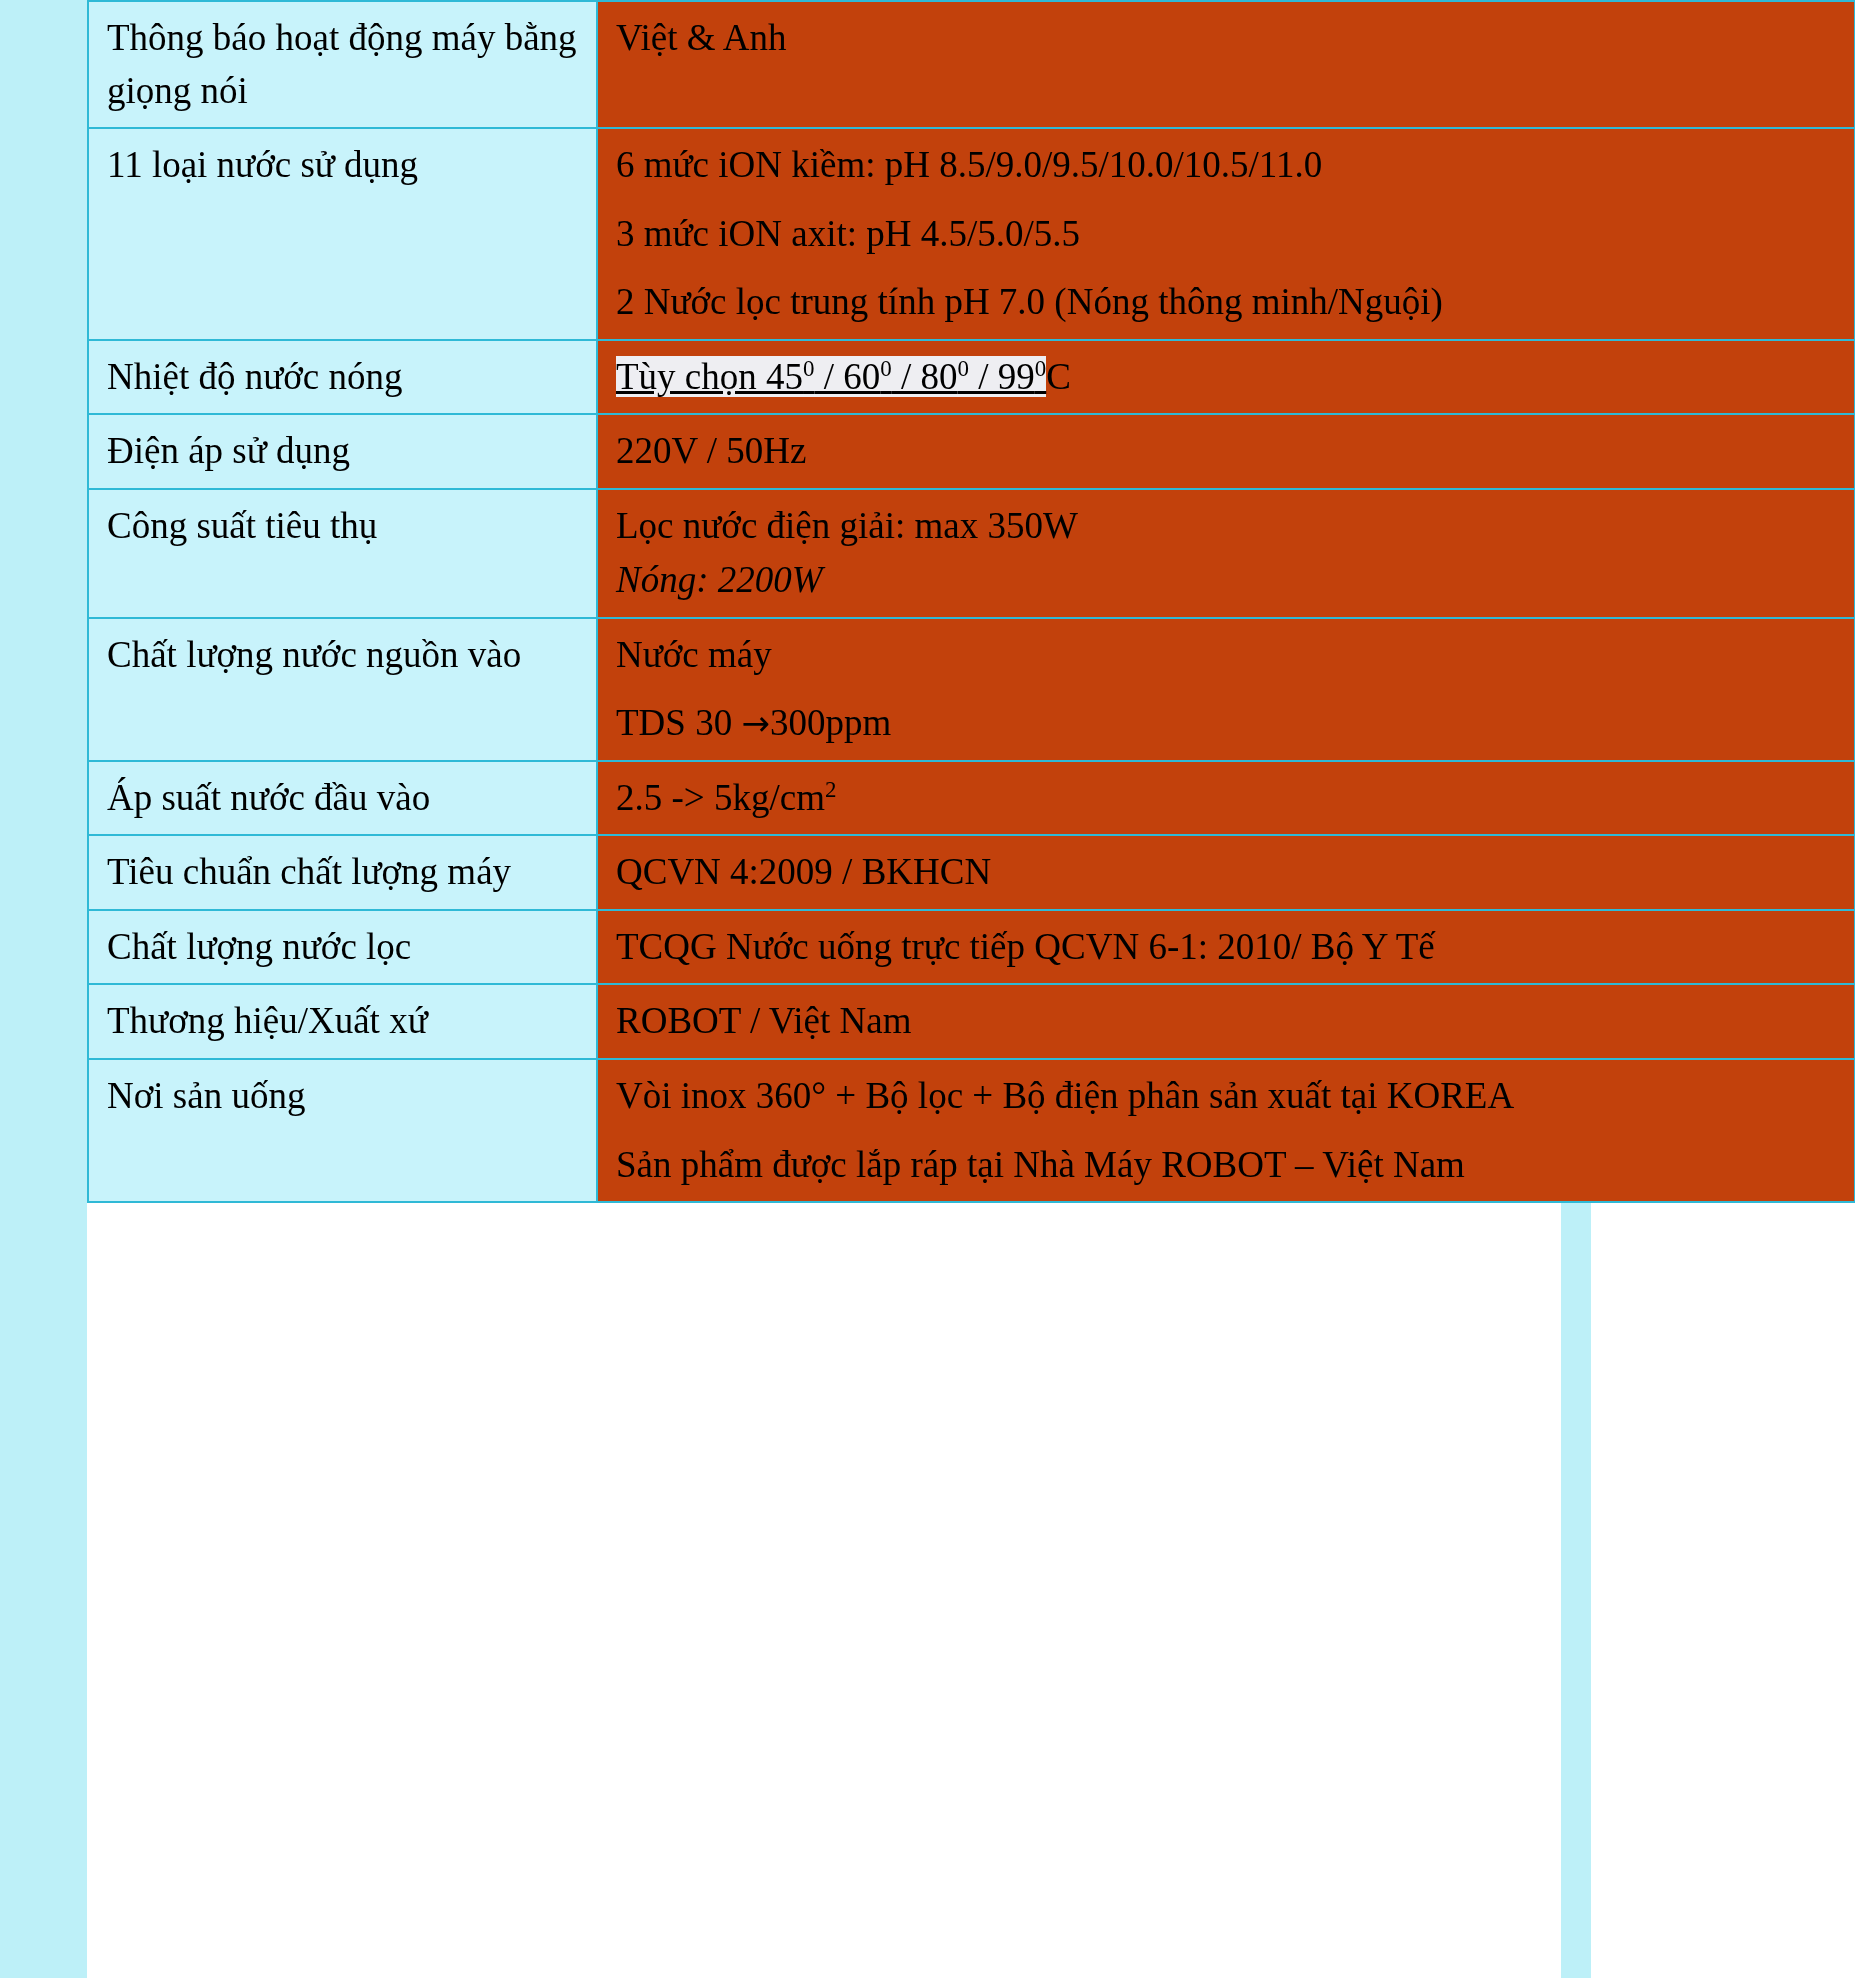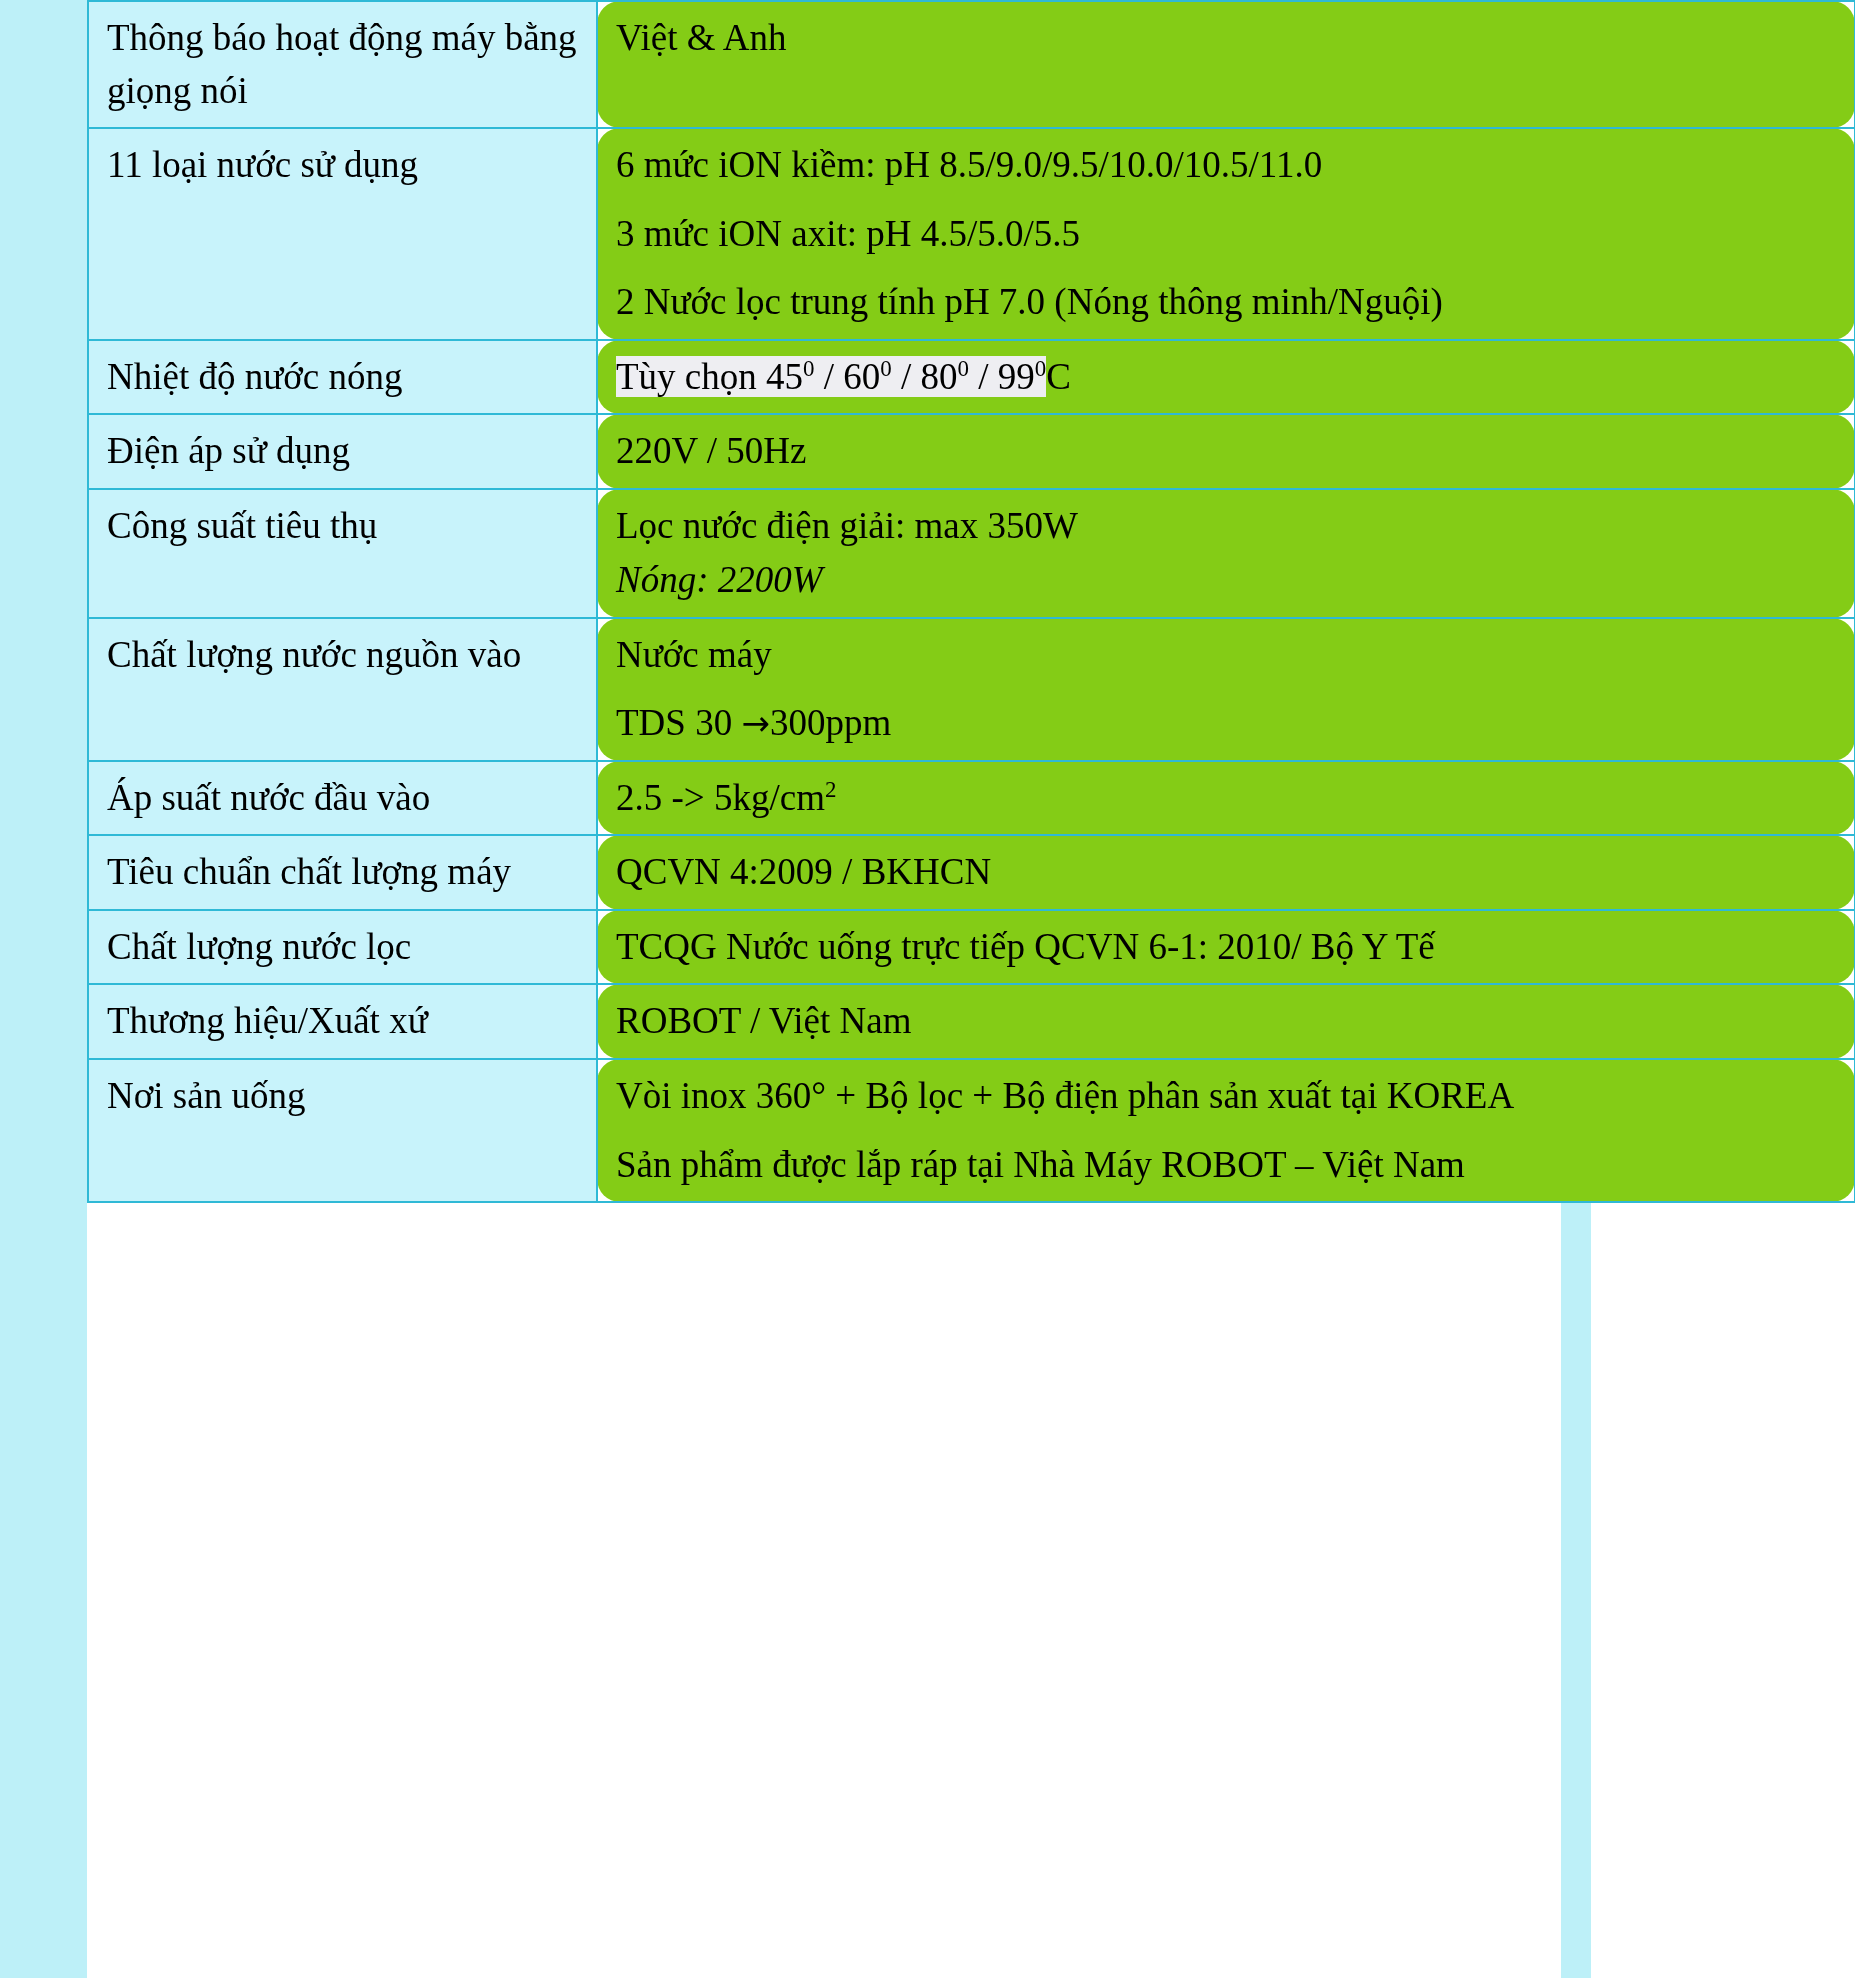--- a/index.html
+++ b/index.html
@@ -52,35 +52,35 @@
     background: #c8f3fb;
   }
   .spec-table td.col-label {
     width: 473px;
   }
   .spec-table td.col-value {
     width: 1222px;
   }
   
   .val-white td.col-value {
-    background: #84cc16;
-    border-radius: 23px;
+    background: #c2410c;
   }
   .line {
     display: block;
   }
   .line + .line {
     margin-top: 16px;
   }
   .line.tight + .line.tight {
     margin-top: 2px;
     font-style: italic;
   }
   .hl {
     background: #eeeef2;
+    text-decoration: underline;
   }
   sup {
     font-size: 0.62em;
     vertical-align: super;
     line-height: 0;
   }
   .pad-tall {
     padding-bottom: 61px;
   }
   .pad-mid {

